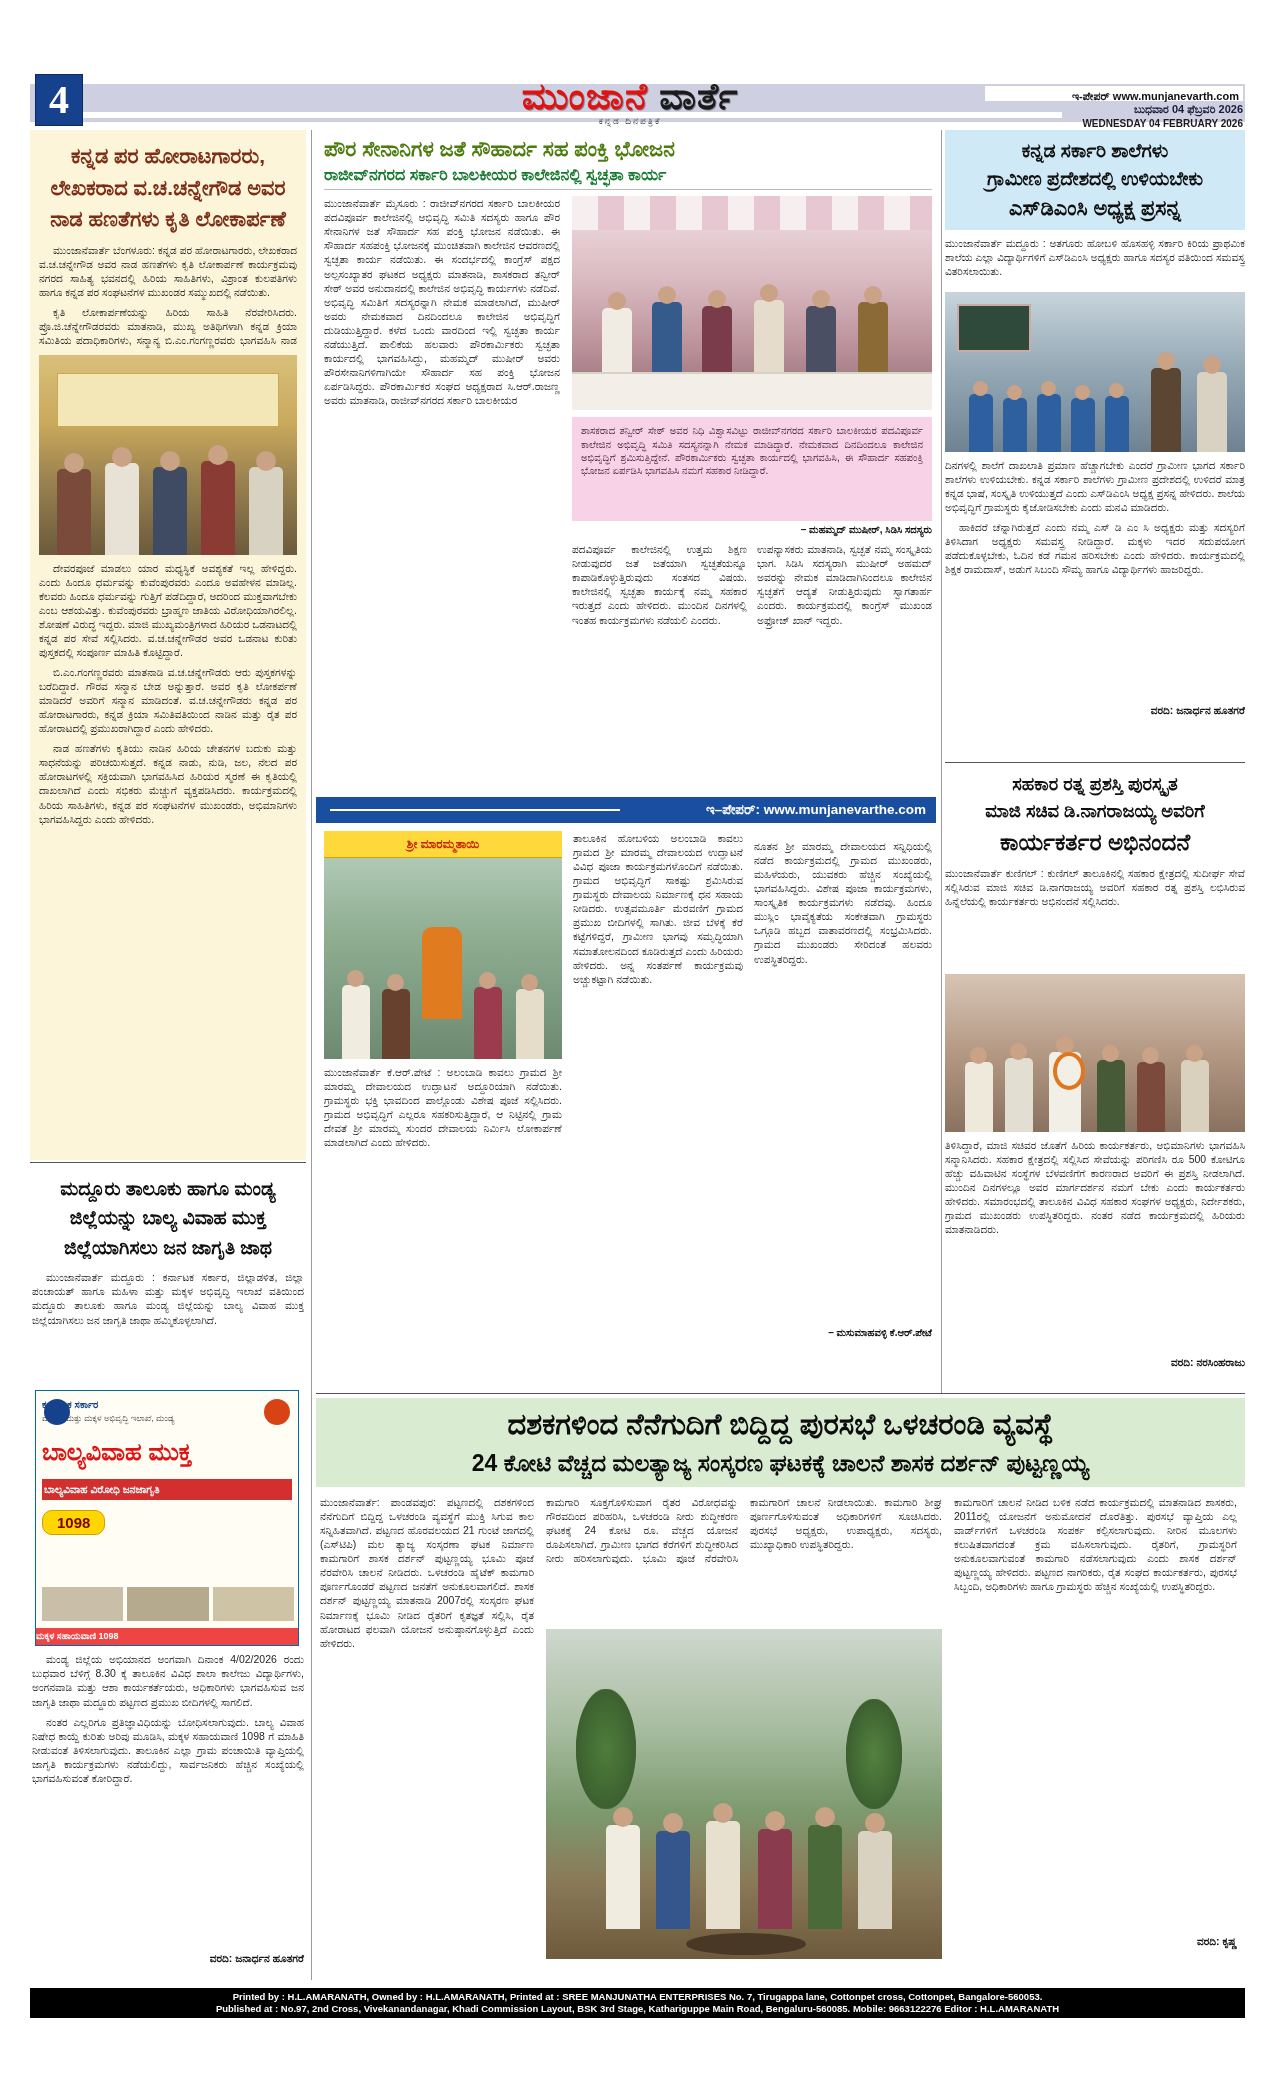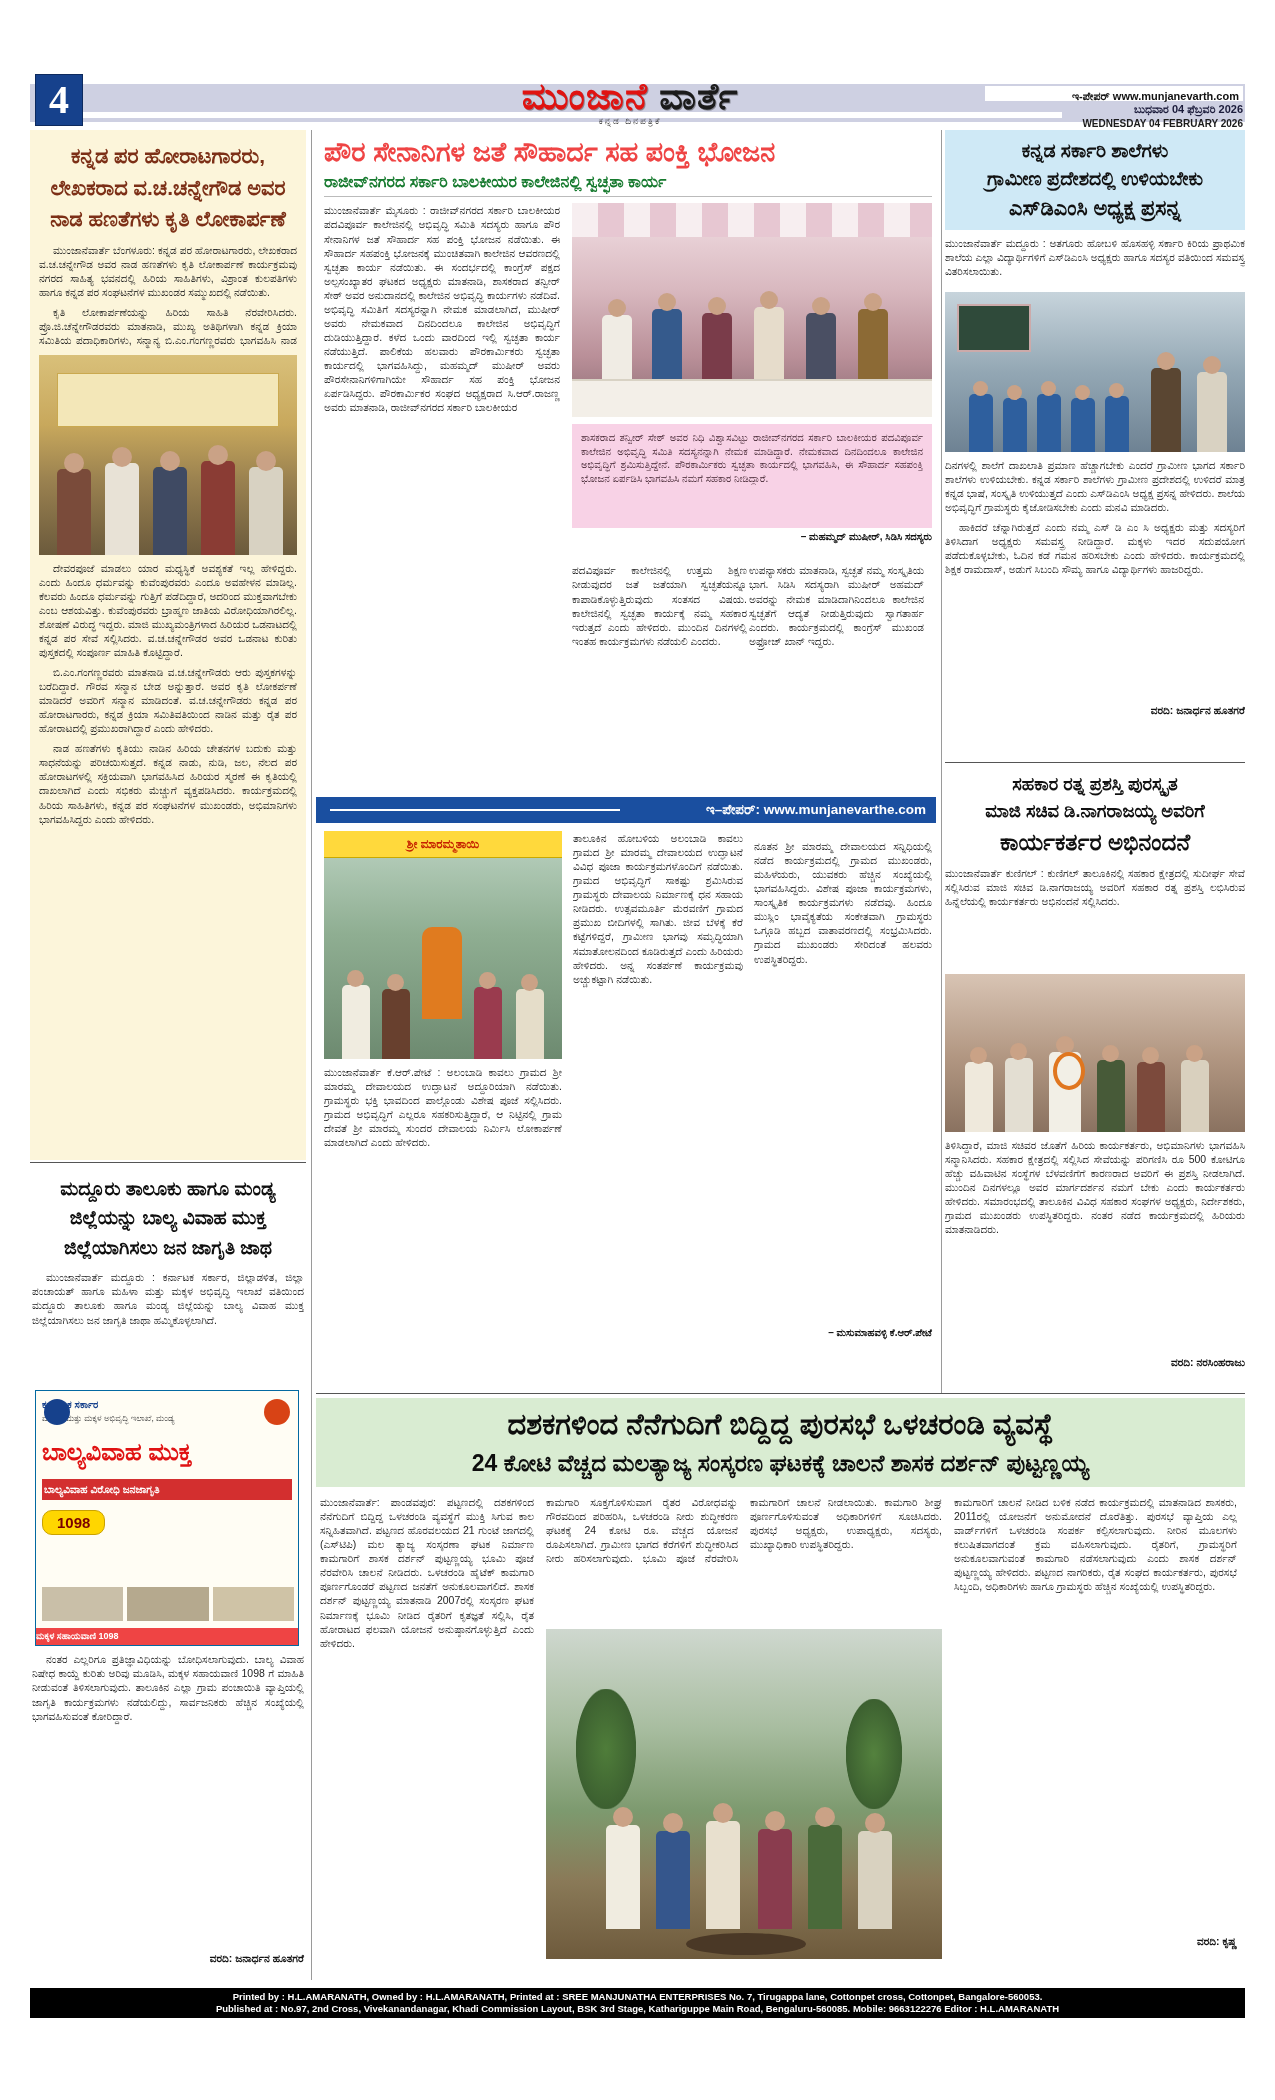--- a/index.html
+++ b/index.html
@@ -88,27 +88,28 @@
       </div>
       <div style="display:inline-block;margin-top:10px;background:#ffd600;color:#7a0000;font-size:15px;font-weight:bold;padding:3px 14px;border-radius:10px;border:1px solid #caa200;">1098</div>
       <div style="position:absolute;left:6px;bottom:24px;width:252px;height:34px;display:flex;gap:4px;">
         <div style="flex:1;background:#c9bfa8;"></div>
         <div style="flex:1;background:#b5a98e;"></div>
         <div style="flex:1;background:#cfc3a6;"></div>
       </div>
       <div style="position:absolute;left:0;bottom:0;width:100%;background:#ef4444;color:#fff;font-size:9px;font-weight:bold;padding:3px 0;">ಮಕ್ಕಳ ಸಹಾಯವಾಣಿ 1098</div>
     </div>
     <div class="body-text" style="height:300px;">
+      <p>ಮಂಡ್ಯ ಜಿಲ್ಲೆಯ ಅಭಿಯಾನದ ಅಂಗವಾಗಿ ದಿನಾಂಕ 4/02/2026 ರಂದು ಬುಧವಾರ ಬೆಳಿಗ್ಗೆ 8.30 ಕ್ಕೆ ತಾಲೂಕಿನ ವಿವಿಧ ಶಾಲಾ ಕಾಲೇಜು ವಿದ್ಯಾರ್ಥಿಗಳು, ಅಂಗನವಾಡಿ ಮತ್ತು ಆಶಾ ಕಾರ್ಯಕರ್ತೆಯರು, ಅಧಿಕಾರಿಗಳು ಭಾಗವಹಿಸುವ ಜನ ಜಾಗೃತಿ ಜಾಥಾ ಮದ್ದೂರು ಪಟ್ಟಣದ ಪ್ರಮುಖ ಬೀದಿಗಳಲ್ಲಿ ಸಾಗಲಿದೆ.</p>
       <p>ನಂತರ ಎಲ್ಲರಿಗೂ ಪ್ರತಿಜ್ಞಾವಿಧಿಯನ್ನು ಬೋಧಿಸಲಾಗುವುದು. ಬಾಲ್ಯ ವಿವಾಹ ನಿಷೇಧ ಕಾಯ್ದೆ ಕುರಿತು ಅರಿವು ಮೂಡಿಸಿ, ಮಕ್ಕಳ ಸಹಾಯವಾಣಿ 1098 ಗೆ ಮಾಹಿತಿ ನೀಡುವಂತೆ ತಿಳಿಸಲಾಗುವುದು. ತಾಲೂಕಿನ ಎಲ್ಲಾ ಗ್ರಾಮ ಪಂಚಾಯಿತಿ ವ್ಯಾಪ್ತಿಯಲ್ಲಿ ಜಾಗೃತಿ ಕಾರ್ಯಕ್ರಮಗಳು ನಡೆಯಲಿದ್ದು, ಸಾರ್ವಜನಿಕರು ಹೆಚ್ಚಿನ ಸಂಖ್ಯೆಯಲ್ಲಿ ಭಾಗವಹಿಸುವಂತೆ ಕೋರಿದ್ದಾರೆ.</p>
     </div>
     <div class="byline">ವರದಿ: ಜನಾರ್ಧನ ಹೂತಗರೆ</div>
   </div>
 
   <div class="abs" style="left:316px;top:130px;width:620px;height:663px;box-sizing:border-box;padding:6px 4px 0 8px;overflow:hidden;">
-    <div style="font-size:27px;font-weight:bold;color:#ef4444;line-height:1.2;">ಪೌರ ಸೇನಾನಿಗಳ ಜತೆ ಸೌಹಾರ್ದ ಸಹ ಪಂಕ್ತಿ ಭೋಜನ</div>
+    <div style="font-size:21px;font-weight:bold;color:#4d7c0f;line-height:1.2;">ಪೌರ ಸೇನಾನಿಗಳ ಜತೆ ಸೌಹಾರ್ದ ಸಹ ಪಂಕ್ತಿ ಭೋಜನ</div>
     <div style="font-size:16px;font-weight:bold;color:#167a2e;margin-top:5px;padding-bottom:5px;border-bottom:1px solid #bbb;">ರಾಜೀವ್‌ನಗರದ ಸರ್ಕಾರಿ ಬಾಲಕೀಯರ ಕಾಲೇಜಿನಲ್ಲಿ ಸ್ವಚ್ಛತಾ ಕಾರ್ಯ</div>
     <div style="display:flex;gap:12px;margin-top:6px;">
       <div class="body-text" style="width:236px;height:565px;text-indent:0;">ಮುಂಜಾನೆವಾರ್ತೆ ಮೈಸೂರು : ರಾಜೀವ್‌ನಗರದ ಸರ್ಕಾರಿ ಬಾಲಕೀಯರ ಪದವಿಪೂರ್ವ ಕಾಲೇಜಿನಲ್ಲಿ ಅಭಿವೃದ್ಧಿ ಸಮಿತಿ ಸದಸ್ಯರು ಹಾಗೂ ಪೌರ ಸೇನಾನಿಗಳ ಜತೆ ಸೌಹಾರ್ದ ಸಹ ಪಂಕ್ತಿ ಭೋಜನ ನಡೆಯಿತು. ಈ ಸೌಹಾರ್ದ ಸಹಪಂಕ್ತಿ ಭೋಜನಕ್ಕೆ ಮುಂಚಿತವಾಗಿ ಕಾಲೇಜಿನ ಆವರಣದಲ್ಲಿ ಸ್ವಚ್ಛತಾ ಕಾರ್ಯ ನಡೆಯಿತು. ಈ ಸಂದರ್ಭದಲ್ಲಿ ಕಾಂಗ್ರೆಸ್ ಪಕ್ಷದ ಅಲ್ಪಸಂಖ್ಯಾತರ ಘಟಕದ ಅಧ್ಯಕ್ಷರು ಮಾತನಾಡಿ, ಶಾಸಕರಾದ ತನ್ವೀರ್ ಸೇಠ್ ಅವರ ಅನುದಾನದಲ್ಲಿ ಕಾಲೇಜಿನ ಅಭಿವೃದ್ಧಿ ಕಾರ್ಯಗಳು ನಡೆದಿವೆ. ಅಭಿವೃದ್ಧಿ ಸಮಿತಿಗೆ ಸದಸ್ಯರನ್ನಾಗಿ ನೇಮಕ ಮಾಡಲಾಗಿದೆ, ಮುಷೀರ್ ಅವರು ನೇಮಕವಾದ ದಿನದಿಂದಲೂ ಕಾಲೇಜಿನ ಅಭಿವೃದ್ಧಿಗೆ ದುಡಿಯುತ್ತಿದ್ದಾರೆ. ಕಳೆದ ಒಂದು ವಾರದಿಂದ ಇಲ್ಲಿ ಸ್ವಚ್ಛತಾ ಕಾರ್ಯ ನಡೆಯುತ್ತಿದೆ. ಪಾಲಿಕೆಯ ಹಲವಾರು ಪೌರಕಾರ್ಮಿಕರು ಸ್ವಚ್ಛತಾ ಕಾರ್ಯದಲ್ಲಿ ಭಾಗವಹಿಸಿದ್ದು, ಮಹಮ್ಮದ್ ಮುಷೀರ್ ಅವರು ಪೌರಸೇನಾನಿಗಳಿಗಾಗಿಯೇ ಸೌಹಾರ್ದ ಸಹ ಪಂಕ್ತಿ ಭೋಜನ ಏರ್ಪಡಿಸಿದ್ದರು. ಪೌರಕಾರ್ಮಿಕರ ಸಂಘದ ಅಧ್ಯಕ್ಷರಾದ ಸಿ.ಆರ್.ರಾಜಣ್ಣ ಅವರು ಮಾತನಾಡಿ, ರಾಜೀವ್‌ನಗರದ ಸರ್ಕಾರಿ ಬಾಲಕೀಯರ</div>
       <div style="width:360px;">
         <div class="photo" style="position:relative;width:360px;height:214px;background:linear-gradient(180deg,#f2dfe4 0%,#d9b9c0 40%,#b98f98 72%,#8a6a72 100%);">
           <div style="position:absolute;left:0;top:0;width:100%;height:34px;background:repeating-linear-gradient(90deg,#f7eef0 0 26px,#e7c7d2 26px 52px);"></div>
           <div class="fg" style="left:30px;bottom:38px;width:30px;height:64px;background:#f0ece4;"></div>
           <div class="hd" style="left:36px;bottom:100px;width:18px;height:18px;"></div>
           <div class="fg" style="left:80px;bottom:38px;width:30px;height:70px;background:#355a8c;"></div>
           <div class="hd" style="left:86px;bottom:106px;width:18px;height:18px;"></div>
@@ -119,21 +120,21 @@
           <div class="fg" style="left:234px;bottom:38px;width:30px;height:66px;background:#4a4f63;"></div>
           <div class="hd" style="left:240px;bottom:102px;width:18px;height:18px;"></div>
           <div class="fg" style="left:286px;bottom:38px;width:30px;height:70px;background:#8c6a35;"></div>
           <div class="hd" style="left:292px;bottom:106px;width:18px;height:18px;"></div>
           <div style="position:absolute;left:0;bottom:0;width:100%;height:36px;background:#f3efe8;border-top:2px solid #d8d2c4;"></div>
         </div>
         <div style="background:#f8d2e6;margin-top:7px;padding:7px 9px;box-sizing:border-box;height:104px;overflow:hidden;">
           <div class="body-text" style="font-size:10px;color:#40232f;">ಶಾಸಕರಾದ ತನ್ವೀರ್ ಸೇಠ್ ಅವರ ನಿಧಿ ವಿಶ್ವಾಸವಿಟ್ಟು ರಾಜೀವ್‌ನಗರದ ಸರ್ಕಾರಿ ಬಾಲಕೀಯರ ಪದವಿಪೂರ್ವ ಕಾಲೇಜಿನ ಅಭಿವೃದ್ಧಿ ಸಮಿತಿ ಸದಸ್ಯನನ್ನಾಗಿ ನೇಮಕ ಮಾಡಿದ್ದಾರೆ. ನೇಮಕವಾದ ದಿನದಿಂದಲೂ ಕಾಲೇಜಿನ ಅಭಿವೃದ್ಧಿಗೆ ಶ್ರಮಿಸುತ್ತಿದ್ದೇನೆ. ಪೌರಕಾರ್ಮಿಕರು ಸ್ವಚ್ಛತಾ ಕಾರ್ಯದಲ್ಲಿ ಭಾಗವಹಿಸಿ, ಈ ಸೌಹಾರ್ದ ಸಹಪಂಕ್ತಿ ಭೋಜನ ಏರ್ಪಡಿಸಿ ಭಾಗವಹಿಸಿ ನಮಗೆ ಸಹಕಾರ ನೀಡಿದ್ದಾರೆ.</div>
         </div>
         <div class="byline" style="margin-top:3px;font-size:10px;">– ಮಹಮ್ಮದ್ ಮುಷೀರ್, ಸಿಡಿಸಿ ಸದಸ್ಯರು</div>
-        <div style="display:flex;gap:2px;margin-top:20px;">
+        <div style="display:flex;gap:10px;margin-top:6px;">
           <div class="body-text" style="width:175px;height:196px;text-indent:0;">ಪದವಿಪೂರ್ವ ಕಾಲೇಜಿನಲ್ಲಿ ಉತ್ತಮ ಶಿಕ್ಷಣ ನೀಡುವುದರ ಜತೆ ಜತೆಯಾಗಿ ಸ್ವಚ್ಛತೆಯನ್ನೂ ಕಾಪಾಡಿಕೊಳ್ಳುತ್ತಿರುವುದು ಸಂತಸದ ವಿಷಯ. ಕಾಲೇಜಿನಲ್ಲಿ ಸ್ವಚ್ಛತಾ ಕಾರ್ಯಕ್ಕೆ ನಮ್ಮ ಸಹಕಾರ ಇರುತ್ತದೆ ಎಂದು ಹೇಳಿದರು. ಮುಂದಿನ ದಿನಗಳಲ್ಲಿ ಇಂತಹ ಕಾರ್ಯಕ್ರಮಗಳು ನಡೆಯಲಿ ಎಂದರು.</div>
           <div class="body-text" style="width:175px;height:196px;text-indent:0;">ಉಪನ್ಯಾಸಕರು ಮಾತನಾಡಿ, ಸ್ವಚ್ಛತೆ ನಮ್ಮ ಸಂಸ್ಕೃತಿಯ ಭಾಗ. ಸಿಡಿಸಿ ಸದಸ್ಯರಾಗಿ ಮುಷೀರ್ ಅಹಮದ್ ಅವರನ್ನು ನೇಮಕ ಮಾಡಿದಾಗಿನಿಂದಲೂ ಕಾಲೇಜಿನ ಸ್ವಚ್ಛತೆಗೆ ಆದ್ಯತೆ ನೀಡುತ್ತಿರುವುದು ಸ್ವಾಗತಾರ್ಹ ಎಂದರು. ಕಾರ್ಯಕ್ರಮದಲ್ಲಿ ಕಾಂಗ್ರೆಸ್ ಮುಖಂಡ ಅಫ್ರೋಜ್ ಖಾನ್ ಇದ್ದರು.</div>
         </div>
       </div>
     </div>
   </div>
 
   <div class="abs" style="left:316px;top:797px;width:620px;height:26px;background:#1a4fa0;">
     <div style="position:absolute;left:14px;top:12px;width:290px;height:2px;background:#ffffff;"></div>
     <div style="position:absolute;right:10px;top:0;line-height:26px;color:#fff;font-size:13.5px;font-weight:bold;">ಇ–ಪೇಪರ್: www.munjanevarthe.com</div>

